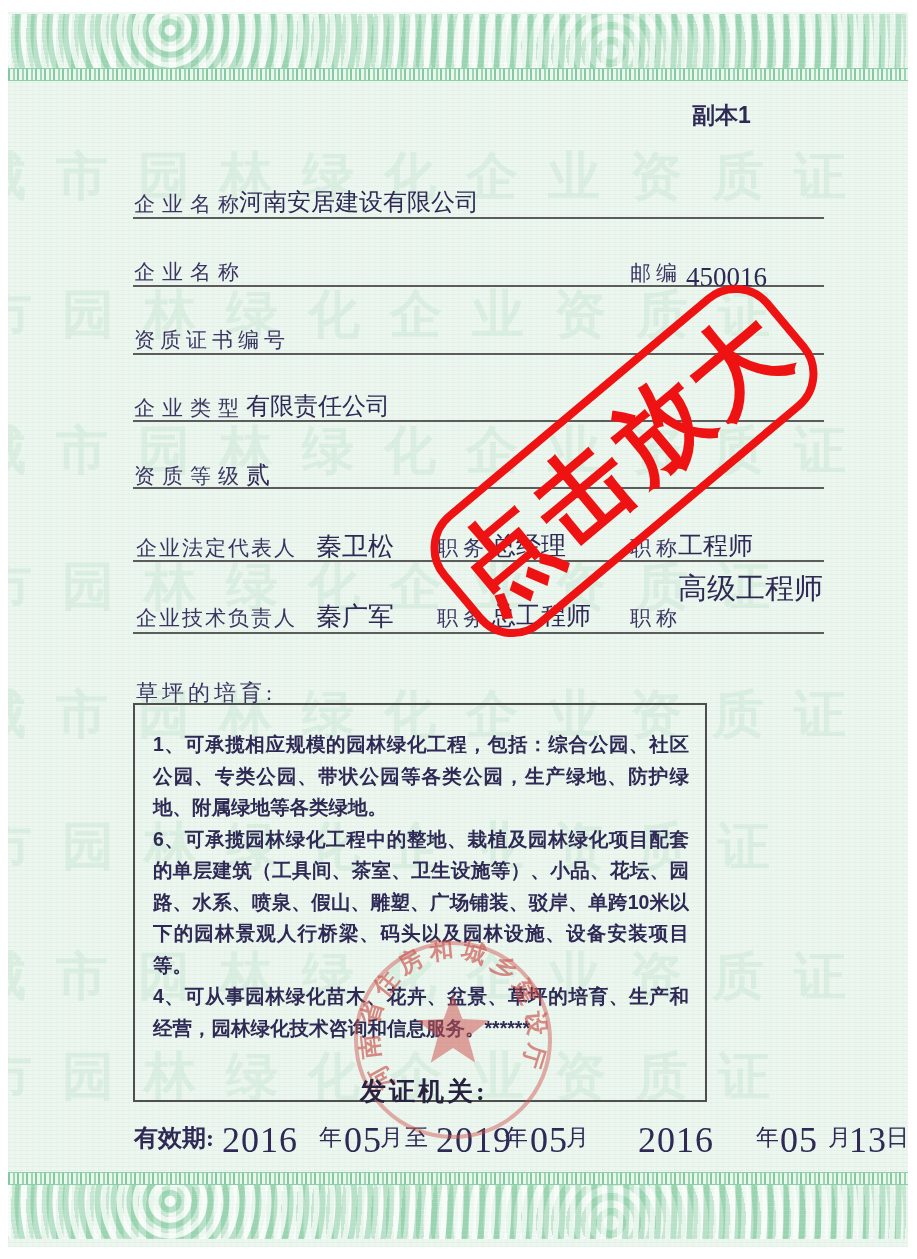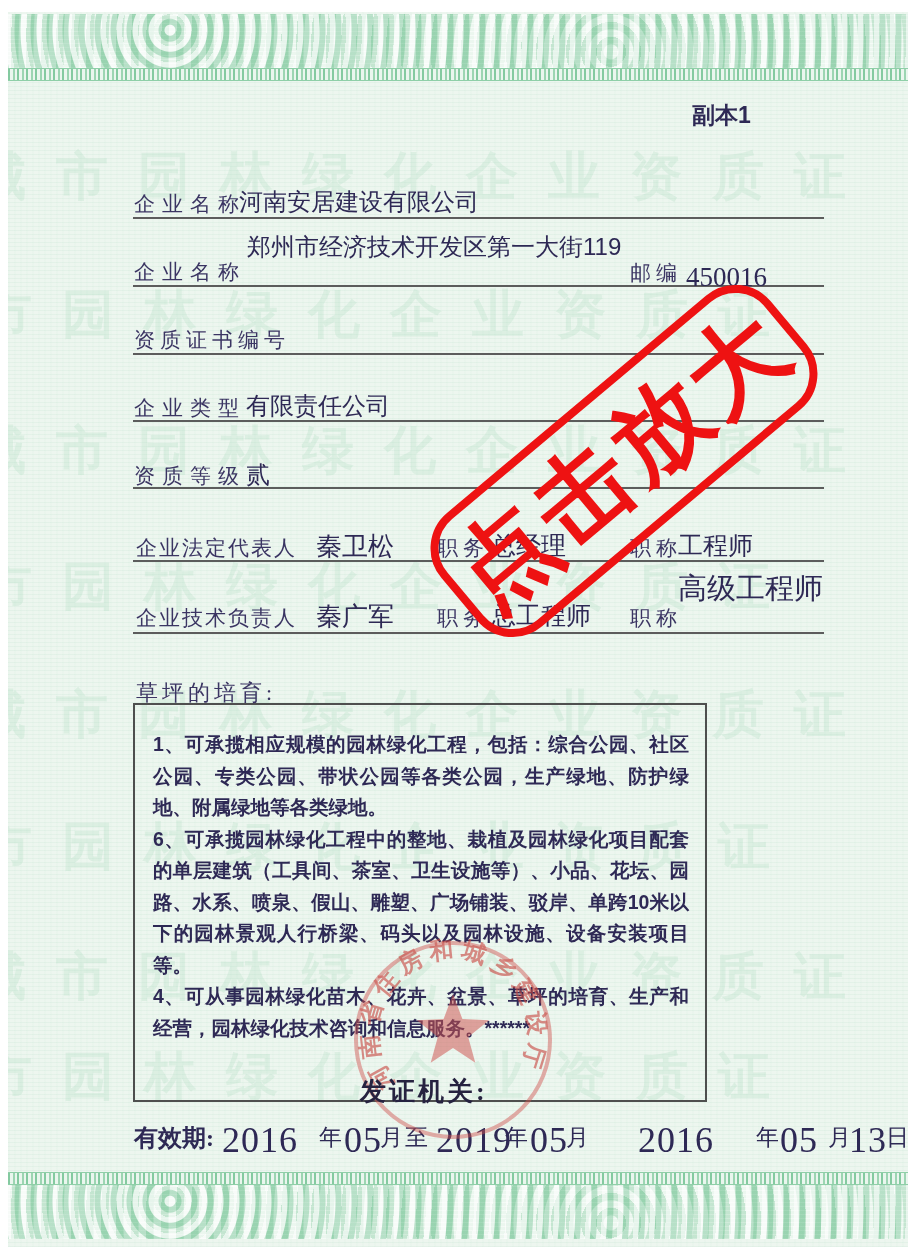--- a/index.html
+++ b/index.html
@@ -82,21 +82,20 @@
     <div class="chain top"></div>
     <div class="band bottom"></div>
     <div class="chain bottom"></div>
 
     <div class="copy  z4">副本1</div>
 
     <div class="lab z4" style="left:126px;top:178px">企业名称</div>
     <div class="val z4" style="left:231px;top:174px">河南安居建设有限公司</div>
     <div class="rule z2" style="top:205px"></div>
 
-    <div class="val z4" style="left:239px;top:219px">郑州市经济技术开发区第一大街119</div>
     <div class="lab z4" style="left:126px;top:246px">企业名称</div>
     <div class="lab z4" style="left:622px;top:247px;letter-spacing:5px">邮编</div>
     <div class="val z4" style="left:678px;top:250px;font-size:27px;font-family:'Liberation Serif',serif">450016</div>
     <div class="rule z2" style="top:273px"></div>
 
     <div class="lab z4" style="left:126px;top:314px;letter-spacing:5px">资质证书编号</div>
     <div class="rule z2" style="top:341px"></div>
 
     <div class="lab z4" style="left:126px;top:382px">企业类型</div>
     <div class="val z4" style="left:238px;top:378px">有限责任公司</div>

